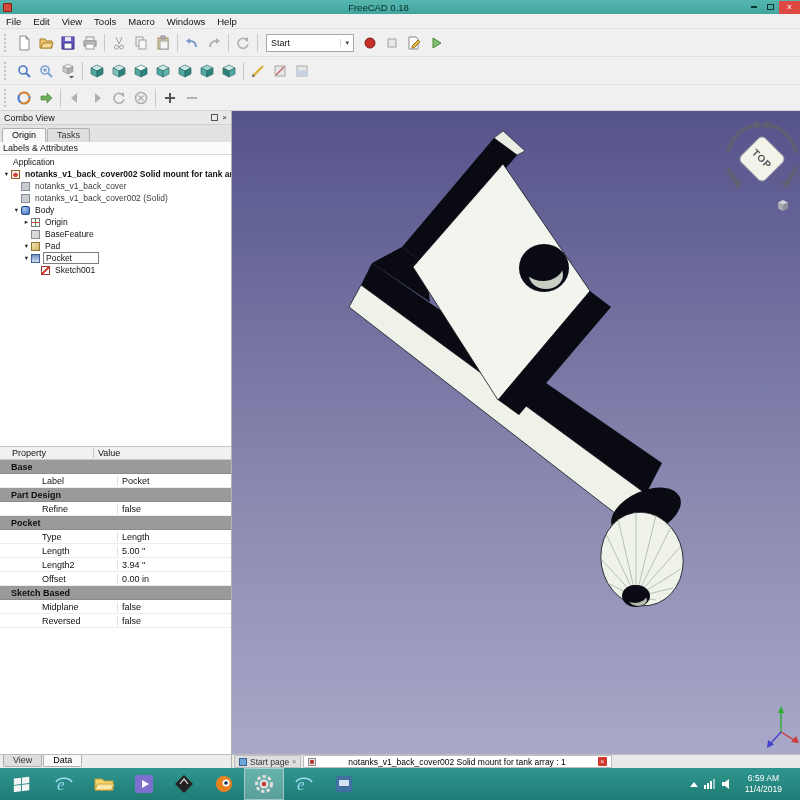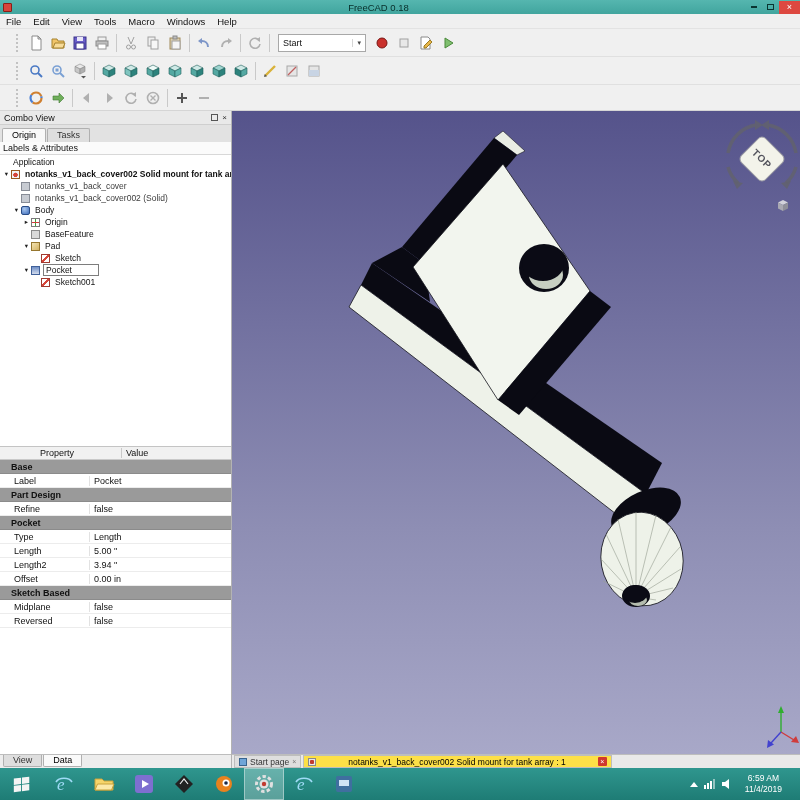--- a/index.html
+++ b/index.html
@@ -14,21 +14,21 @@
   .winbtn { width:17px; height:13px; display:flex; align-items:center; justify-content:center; font-size:8px; color:#0a3531; }
   .winbtn .minbar { width:6px; height:0; border-bottom:2px solid #0a3531; }
   .winbtn .maxbox { width:7px; height:6px; border:1px solid #0a3531; }
   .winbtn.close { background:#dd4840; color:#fff; width:21px; font-size:9px; }
 
   
   .menubar { position:absolute; top:14px; left:0; right:0; height:15px; background:#f0f0f0; border-bottom:1px solid #e3e3e3; display:flex; align-items:center; font-size:9.5px; }
   .menu-item { padding:1px 6px; }
 
   
-  .toolbar { position:absolute; left:0; right:0; background:#f0f0f0; display:flex; align-items:center; padding-left:14px; }
+  .toolbar { position:absolute; left:0; right:0; background:#f0f0f0; display:flex; align-items:center; padding-left:2px; }
   .tb1 { top:29px; height:28px; border-bottom:1px solid #e0e0e0; }
   .tb2 { top:57px; height:28px; border-bottom:1px solid #e0e0e0; }
   .tb3 { top:85px; height:26px; border-bottom:1px solid #d5d5d5; }
   .grip { width:5px; height:18px; border-left:2px dotted #c2c2c2; margin:0 4px 0 2px; }
   .tbsep { width:1px; height:18px; background:#c9c9c9; margin:0 3px; }
   .tbi { width:22px; height:22px; display:flex; align-items:center; justify-content:center; border-radius:2px; }
   .tbi svg { display:block; }
   .wb-combo { height:18px; width:88px; background:#fff; border:1px solid #a8a8a8; display:flex; align-items:center; font-size:9px; padding:0 4px; margin:0 5px; }
   .wb-combo .arrow { margin-left:auto; font-size:7px; color:#444; border-left:1px solid #d5d5d5; padding-left:4px; font-family:"DejaVu Sans",sans-serif; }
 
@@ -57,38 +57,38 @@
   .ti-base { background:#d9d9d9; border-color:#8a8a8a; }
   .ti-pad { background:linear-gradient(135deg,#f3e3b2,#d3b264); border-color:#96762e; }
   .ti-sketch { background:linear-gradient(135deg,#fff 42%, #d6453a 42% 58%, #fff 58%); border-color:#a03a30; }
   .ti-pocket { background:linear-gradient(#6f8fc6,#d3dcee); border-color:#41619a; }
   .d0 { padding-left:2px; } .d1 { padding-left:12px; } .d2 { padding-left:22px; } .d3 { padding-left:32px; }
   .tlabel { padding:0 2px; }
   .tlabel.selbox { border:1px solid #7d7d7d; background:#fff; padding:0 26px 0 2px; }
 
   .prop { flex:1; display:flex; flex-direction:column; background:#fff; font-size:9px; overflow:hidden; }
   .phead { display:flex; height:13px; background:#f1f1f1; border-bottom:1px solid #c9c9c9; align-items:center; }
-  .phead .c1 { width:94px; padding-left:12px; border-right:1px solid #c9c9c9;margin-left:28px; }
+  .phead .c1 { width:94px; padding-left:12px; border-right:1px solid #c9c9c9; }
   .phead .c2 { flex:1; padding-left:4px; }
-  .prow { display:flex; height:14px; align-items:center; border-bottom:1px solid #ececec; }
+  .prow { display:flex; height:14px; align-items:center; border-bottom:1px solid #ececec;padding-left:28px; }
   .prow .c1 { width:90px; padding-left:14px; border-right:1px solid #e2e2e2; overflow:hidden; }
   .prow .c2 { flex:1; padding-left:4px; overflow:hidden; }
   .prow.group { background:#9a9a9a; border-bottom:1px solid #8b8b8b; font-weight:bold; color:#101010; padding-left:11px; }
   .pfill { flex:1; background:#fff; }
   .bottom-tabs { height:14px; background:#ededed; border-top:1px solid #bdbdbd; display:flex; align-items:flex-start; padding-left:3px; }
   .btab { font-size:9px; padding:0 9px 1px; background:#dedede; border:1px solid #b0b0b0; border-top:none; border-radius:0 0 2px 2px; margin-right:1px; color:#333; }
   .btab.active { background:#fafafa; color:#000; }
 
   .right-area { flex:1; display:flex; flex-direction:column; min-width:0; }
   .viewport { flex:1; position:relative; overflow:hidden; }
   .viewport svg.scene { position:absolute; inset:0; width:100%; height:100%; }
 
   .doc-tabs { height:14px; background:#e9e9e9; border-top:1px solid #bdbdbd; display:flex; align-items:center; padding-left:2px; font-size:8.5px; }
   .dtab { display:flex; align-items:center; gap:3px; height:13px; padding:0 4px; background:#dedede; border:1px solid #bdbdbd; margin-right:2px; color:#333; white-space:nowrap; }
-  .dtab.active { background:#fde047; color:#000;gap:32px; }
+  .dtab.active { background:#ffffff; color:#000;gap:32px; }
   .dtab .tabic { width:8px; height:8px; flex:none; }
   .tabic.start { background:#6fa5d8; border:1px solid #38648f; }
   .tabic.fc { background:radial-gradient(circle at 50% 50%, #c03a30 0 2px, #e8e8e8 2.5px); border:1px solid #8a8a8a; }
   .dtab .xsm { font-size:7px; color:#777; }
   .dtab .xred { width:9px; height:9px; background:#d0382e; color:#fff; font-size:7px; display:flex; align-items:center; justify-content:center; border-radius:1px; }
 
   
   .taskbar { position:absolute; bottom:0; left:0; right:0; height:32px; background:linear-gradient(#2f968e,#1e7c75); display:flex; align-items:stretch; }
   .start-btn { width:44px; display:flex; align-items:center; justify-content:center; }
   .task-icon { width:40px; display:flex; align-items:center; justify-content:center; }
@@ -413,25 +413,20 @@
         </div>
         <div class="trow d2">
           <span class="caret"></span>
           <span class="ticon ti-base"></span>
           <span class="tlabel">BaseFeature</span>
         </div>
         <div class="trow d2">
           <span class="caret">▾</span>
           <span class="ticon ti-pad"></span>
           <span class="tlabel">Pad</span>
-        </div>
-        <div class="trow d3">
-          <span class="caret"></span>
-          <span class="ticon ti-sketch"></span>
-          <span class="tlabel">Sketch</span>
         </div>
         <div class="trow d2">
           <span class="caret">▾</span>
           <span class="ticon ti-pocket"></span>
           <span class="tlabel selbox">Pocket</span>
         </div>
         <div class="trow d3">
           <span class="caret"></span>
           <span class="ticon ti-sketch"></span>
           <span class="tlabel">Sketch001</span>

